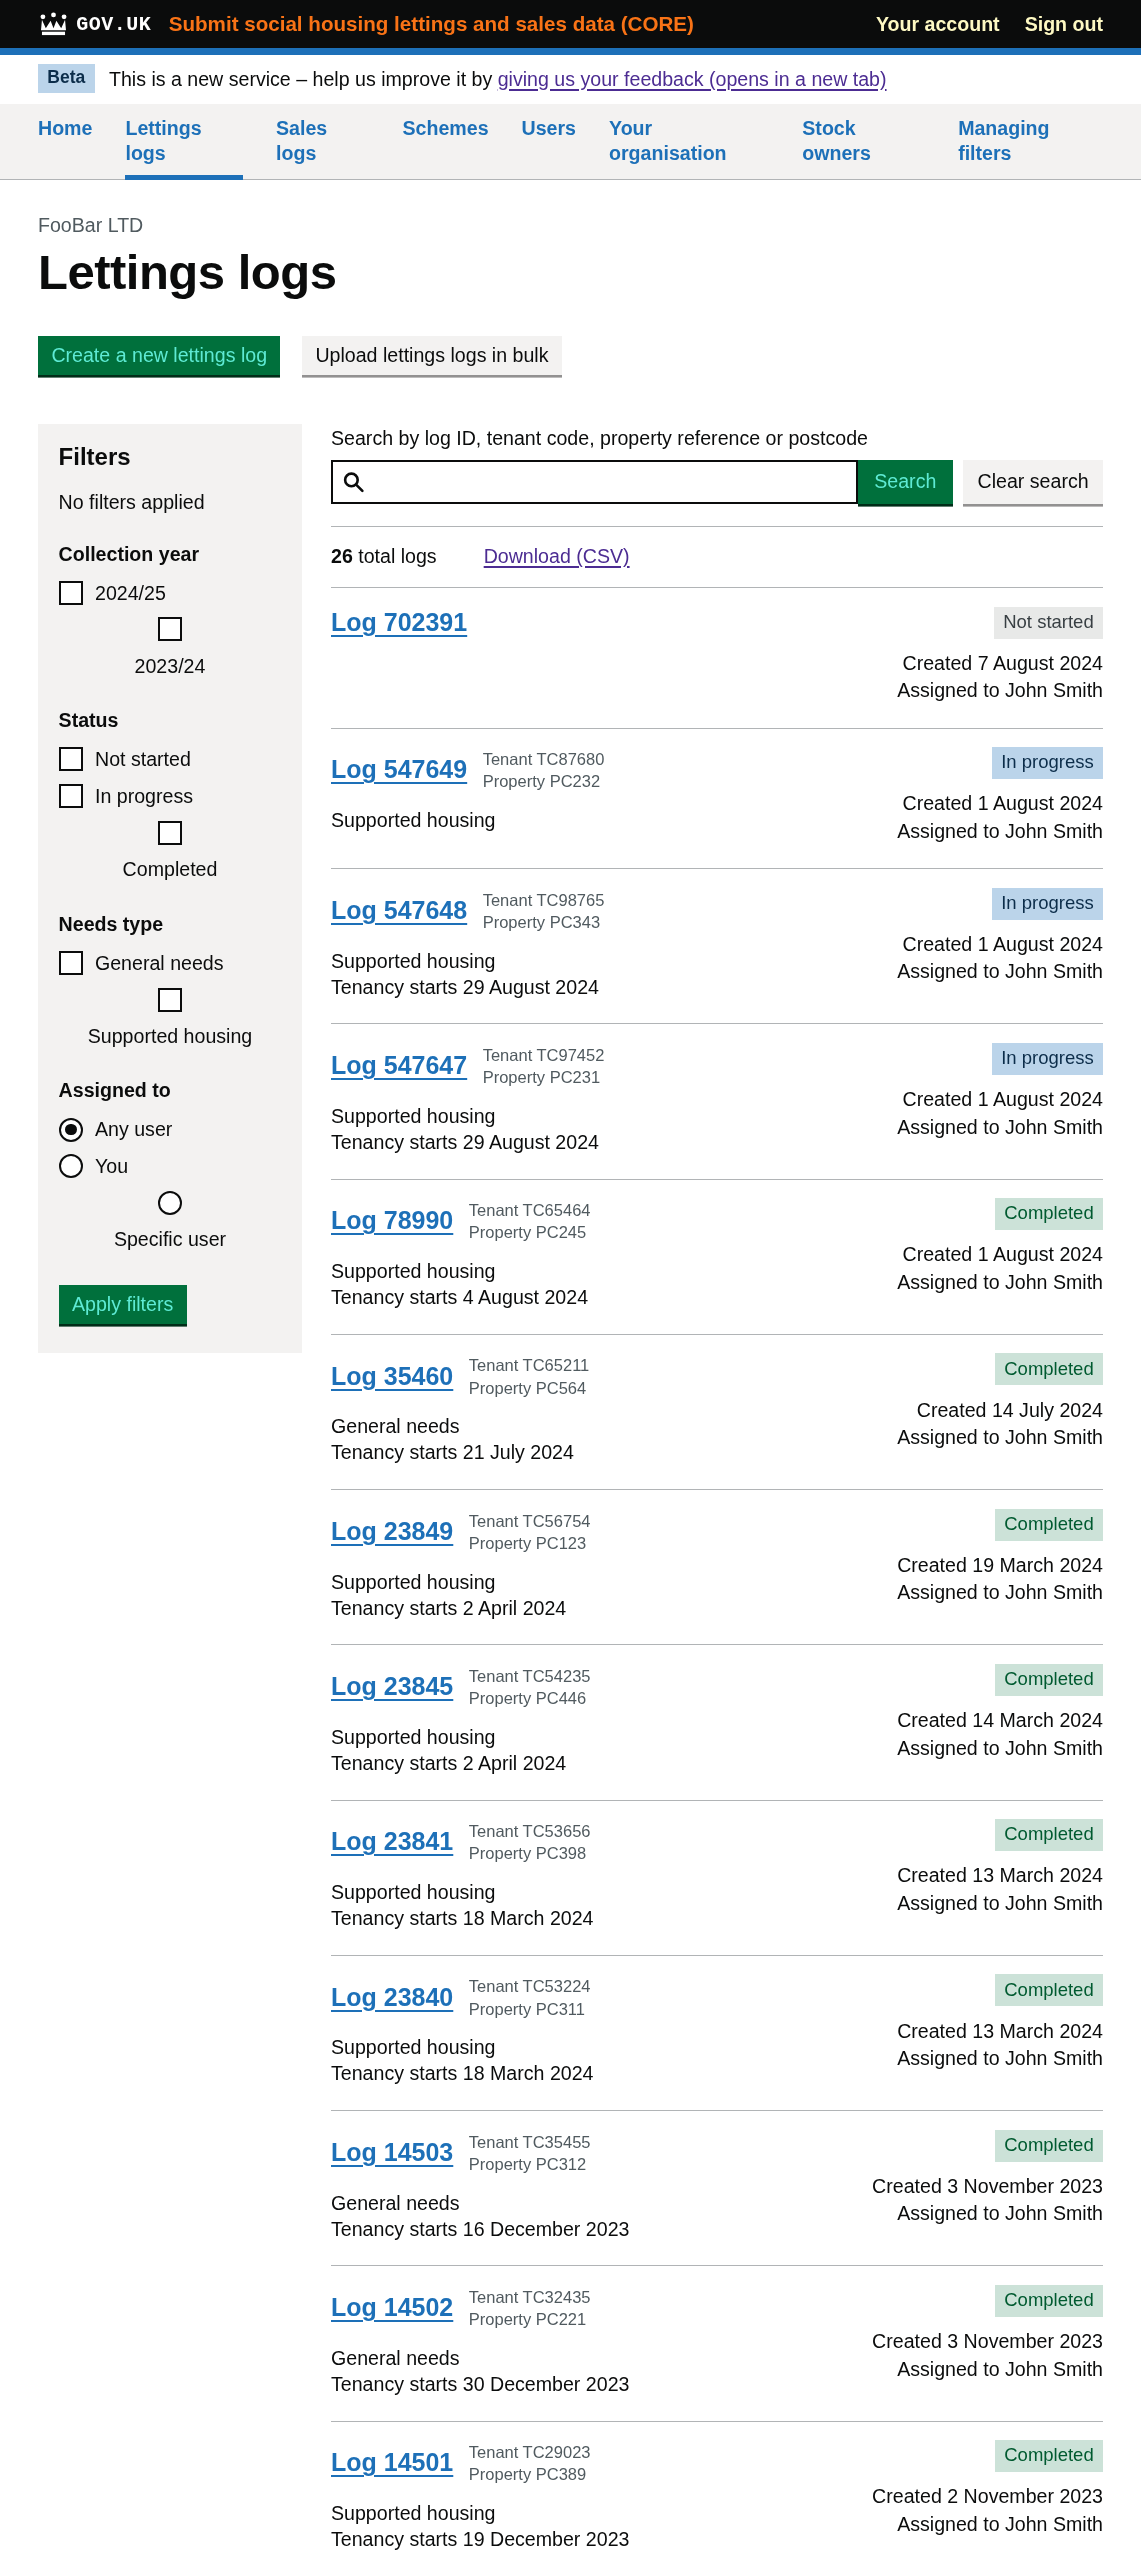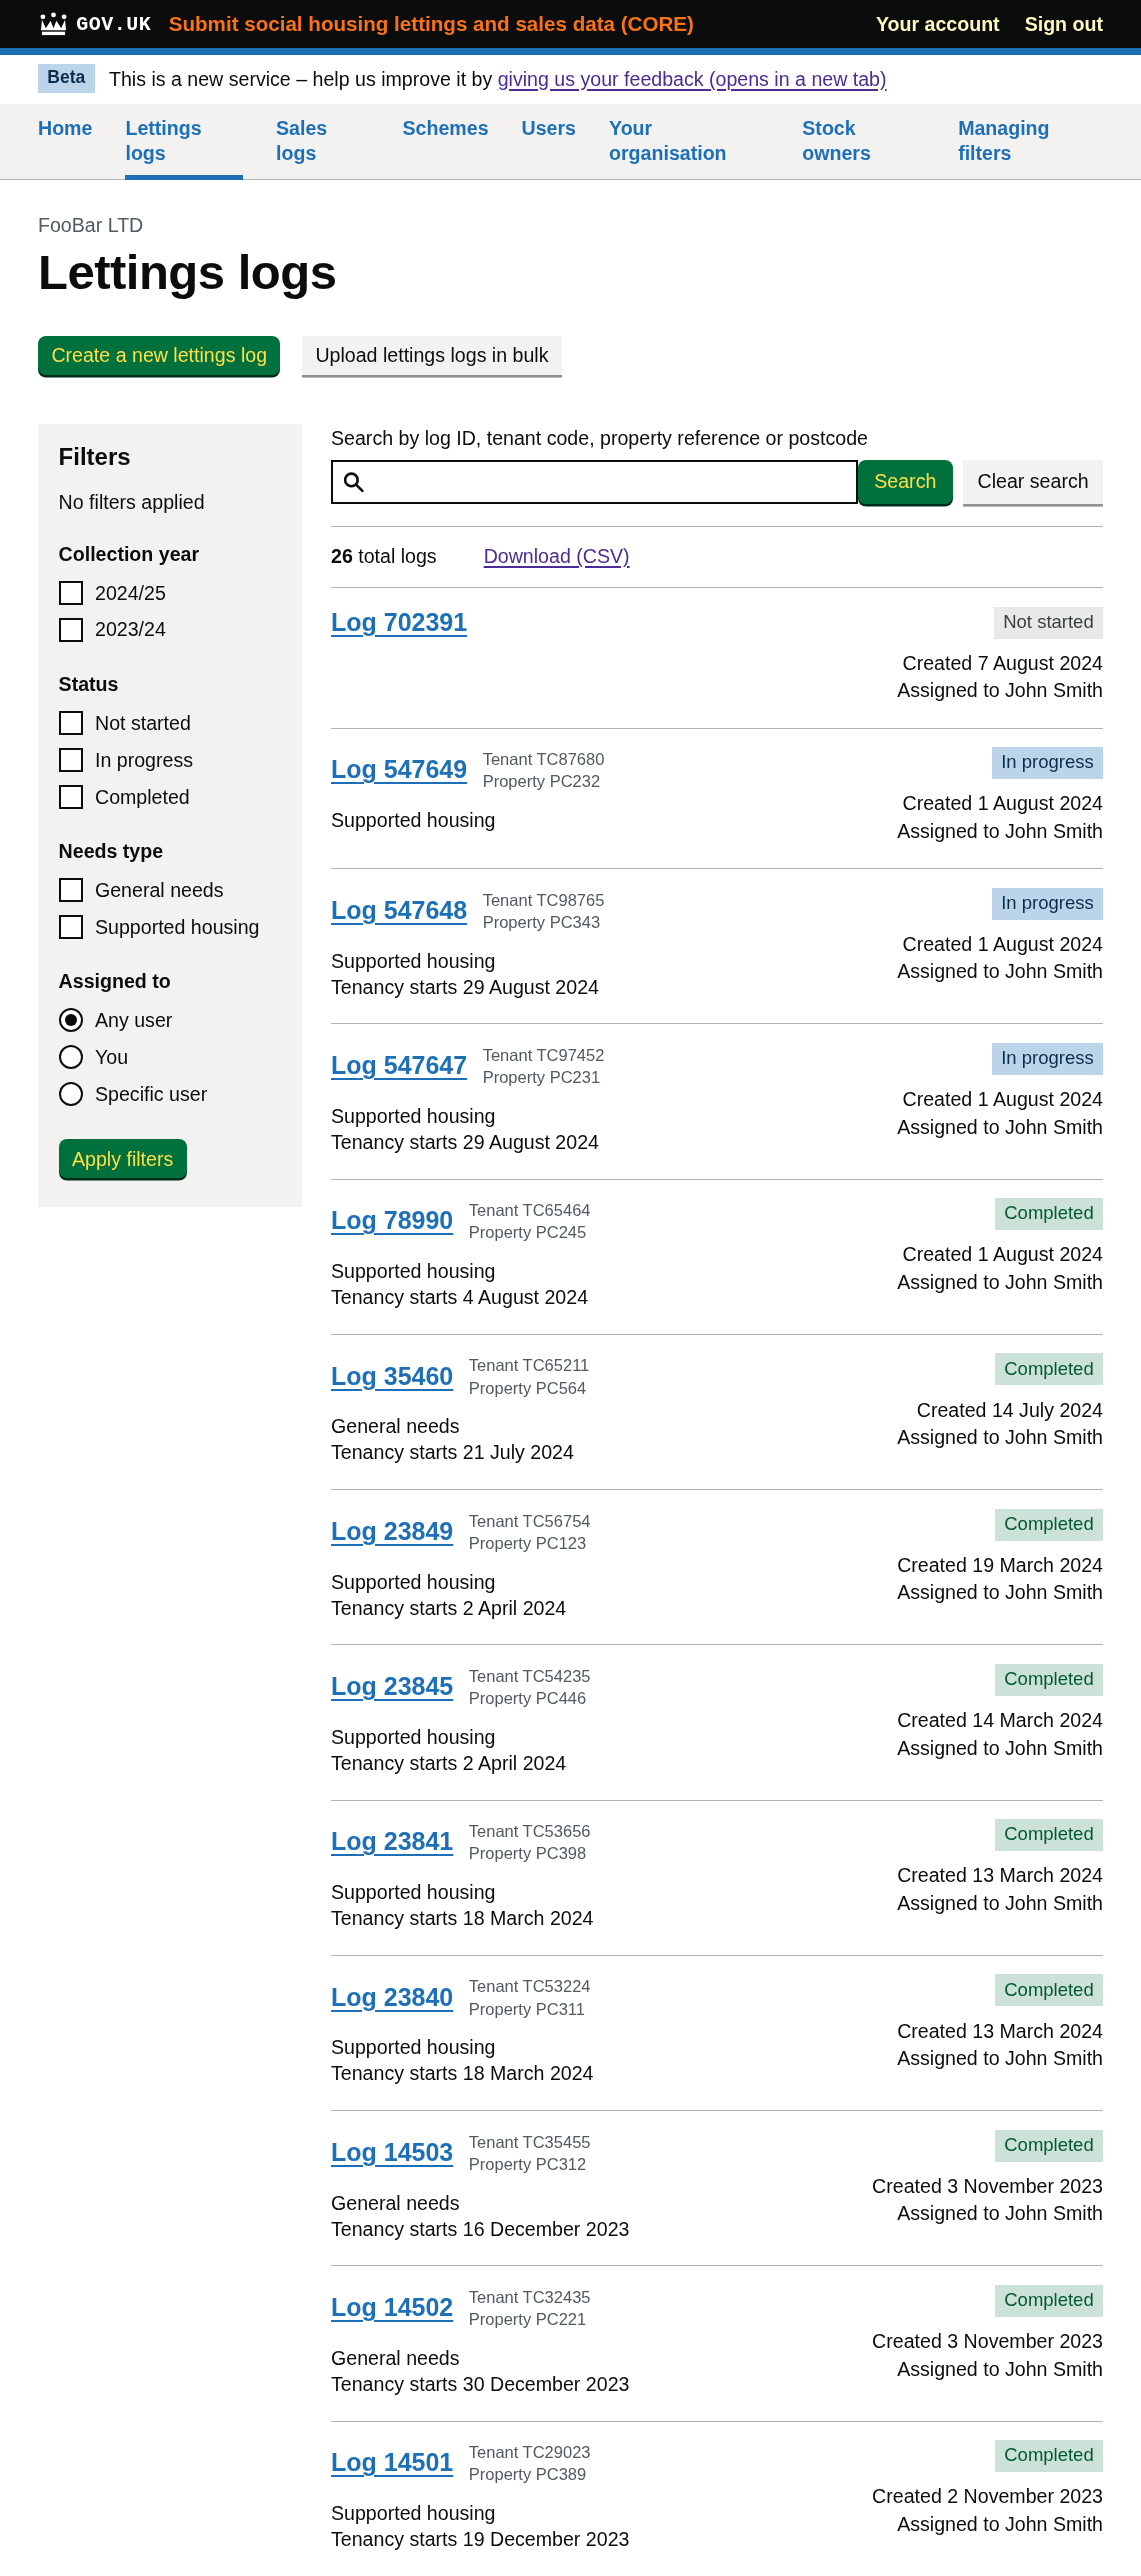--- a/index.html
+++ b/index.html
@@ -36,35 +36,35 @@
   .nav-list li { padding: 12.4px 0 0; }
   .nav-list a { display: inline-block; color: #1d70b8; font-weight: 700; font-size: 19.6px; text-decoration: none; padding-bottom: 10.3px; border-bottom: 5.2px solid transparent; margin-bottom: -1px; }
   .nav-list li.active a { border-bottom-color: #1d70b8; }
 
   
   .page-head { margin-top: 33px; }
   .caption { color: #505a5f; font-size: 19.6px; margin: 0 0 4.1px; }
   h1.page-title { font-size: 49px; font-weight: 700; margin: 0 0 33px; letter-spacing: -0.5px; }
 
   .btn { display: inline-block; border: none; font-family: inherit; font-size: 19.6px; line-height: 1.1; padding: 9.3px 13.4px 8.2px; cursor: pointer; text-align: center; }
-  .btn-primary { background: #00703c; color: #fde047; box-shadow: 0 2.6px 0 #002d18; border-radius: 8px; }
+  .btn-primary { background: #00703c; color: #5eead4; box-shadow: 0 2.6px 0 #002d18; }
   .btn-secondary { background: #f3f2f1; color: #0b0c0c; box-shadow: 0 2.6px 0 #929191; }
   .actions-row { display: flex; gap: 21.6px; margin-bottom: 49px; }
 
   
   .content-row { display: flex; align-items: flex-start; gap: 29px; padding-bottom: 20.6px; }
 
   
   .filters-panel { flex: none; width: 264px; background: #f3f2f1; padding: 17.5px 20.6px 29px; }
   .filters-title { font-size: 24px; font-weight: 700; margin: 0 0 18.5px; }
   .no-filters { font-size: 19.6px; margin: 0 0 27px; }
   .filter-group { margin-bottom: 30px; }
   .filter-group-label { font-size: 19.6px; font-weight: 700; margin: 0 0 14.4px; }
   .option-row { display: flex; align-items: center; gap: 12.4px; margin-bottom: 12.4px; cursor: pointer; }
-  .option-row:last-child { margin-bottom: 0; }
+  .option-row:last-child { margin-bottom: 0; flex-direction: column; }
   .checkbox { flex: none; width: 24px; height: 24px; background: #fff; border: 2.1px solid #0b0c0c; }
   .radio { flex: none; width: 24px; height: 24px; background: #fff; border: 2.1px solid #0b0c0c; border-radius: 50%; position: relative; }
   .radio.checked::after { content: ""; position: absolute; inset: 4.1px; background: #0b0c0c; border-radius: 50%; }
   .option-label { font-size: 19.6px; }
   .apply-btn { margin-top: 3.1px; }
 
   
   .main-col { flex: 1; min-width: 0; }
   .search-label { margin: 2.1px 0 9.3px; font-size: 19.6px; }
   .search-row { display: flex; align-items: stretch; }

